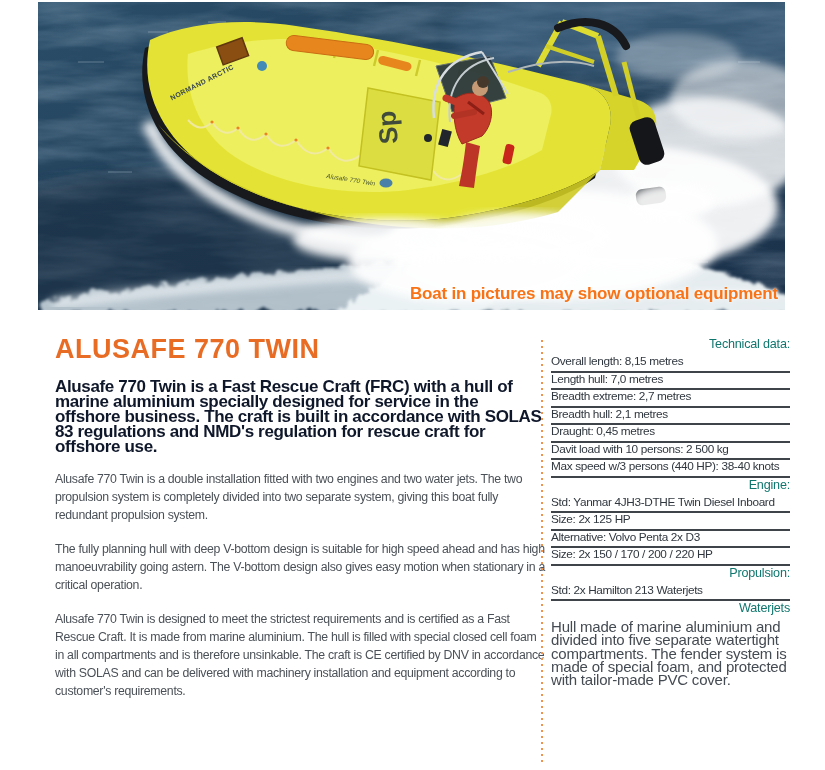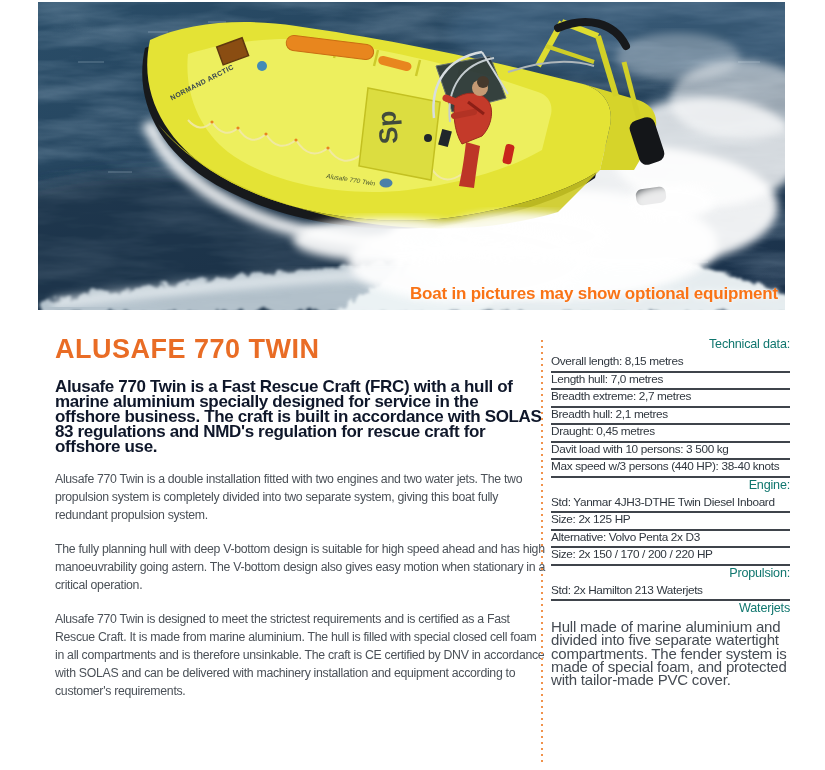--- a/index.html
+++ b/index.html
@@ -216,21 +216,21 @@
   <div class="divider"></div>
 
   <div class="right-col">
 
     <h3 class="sec-head">Technical data:</h3>
     <div class="spec-row">Overall length: 8,15 metres</div>
     <div class="spec-row">Length hull: 7,0 metres</div>
     <div class="spec-row">Breadth extreme: 2,7 metres</div>
     <div class="spec-row">Breadth hull: 2,1 metres</div>
     <div class="spec-row">Draught: 0,45 metres</div>
-    <div class="spec-row">Davit load with 10 persons: 3 500 kg</div>
+    <div class="spec-row">Davit load with 10 persons: 2 500 kg</div>
     <div class="spec-row">Max speed w/3 persons (440 HP): 38-40 knots</div>
 
     <h3 class="sec-head mt">Engine:</h3>
     <div class="spec-row">Std: Yanmar 4JH3-DTHE Twin Diesel Inboard</div>
     <div class="spec-row">Size: 2x 125 HP</div>
     <div class="spec-row">Alternative: Volvo Penta 2x D3</div>
     <div class="spec-row">Size: 2x 150 / 170 / 200 / 220 HP</div>
 
     <h3 class="sec-head mt">Propulsion:</h3>
     <div class="spec-row">Std: 2x Hamilton 213 Waterjets</div>

